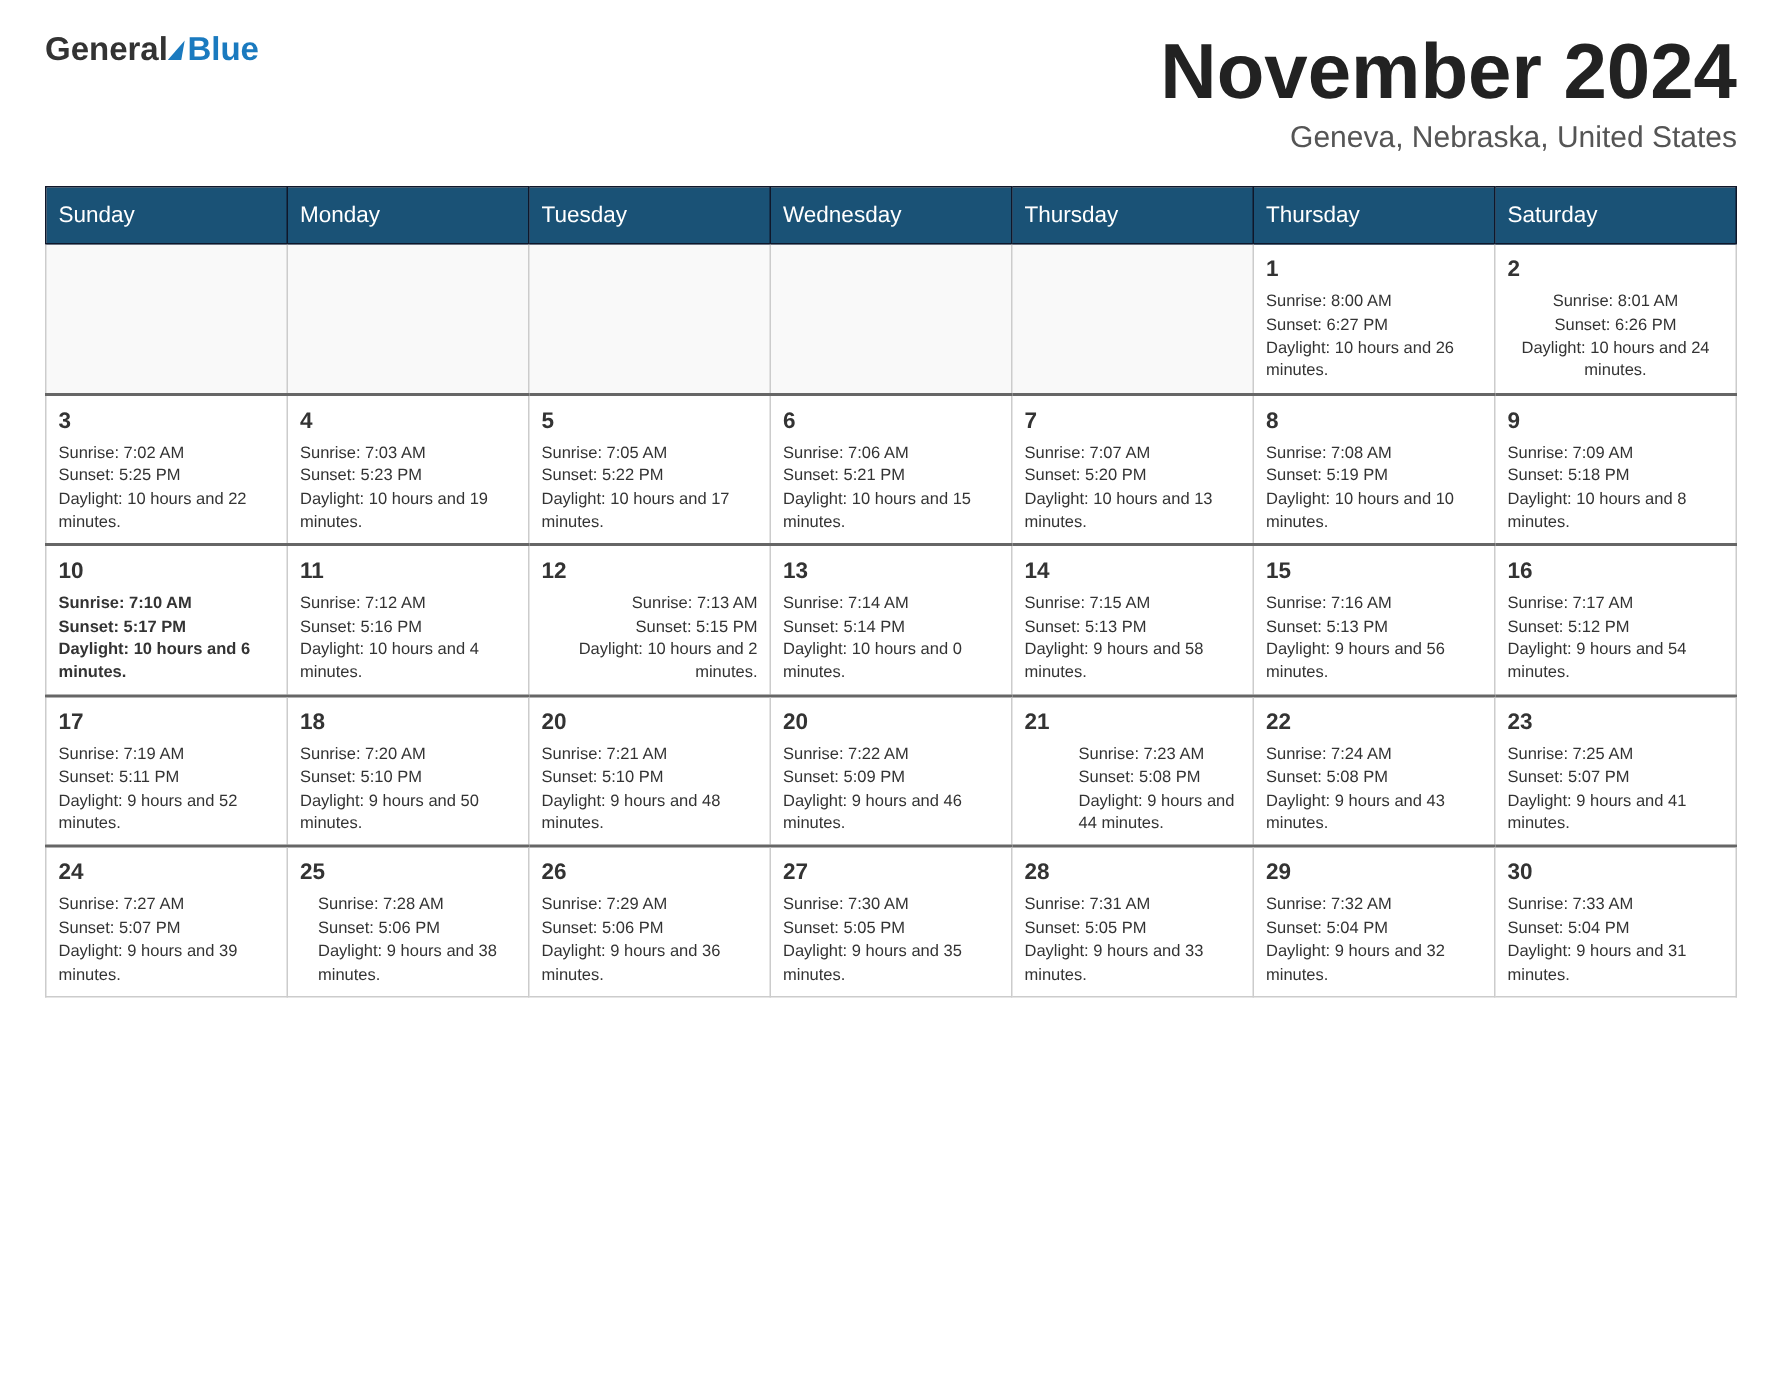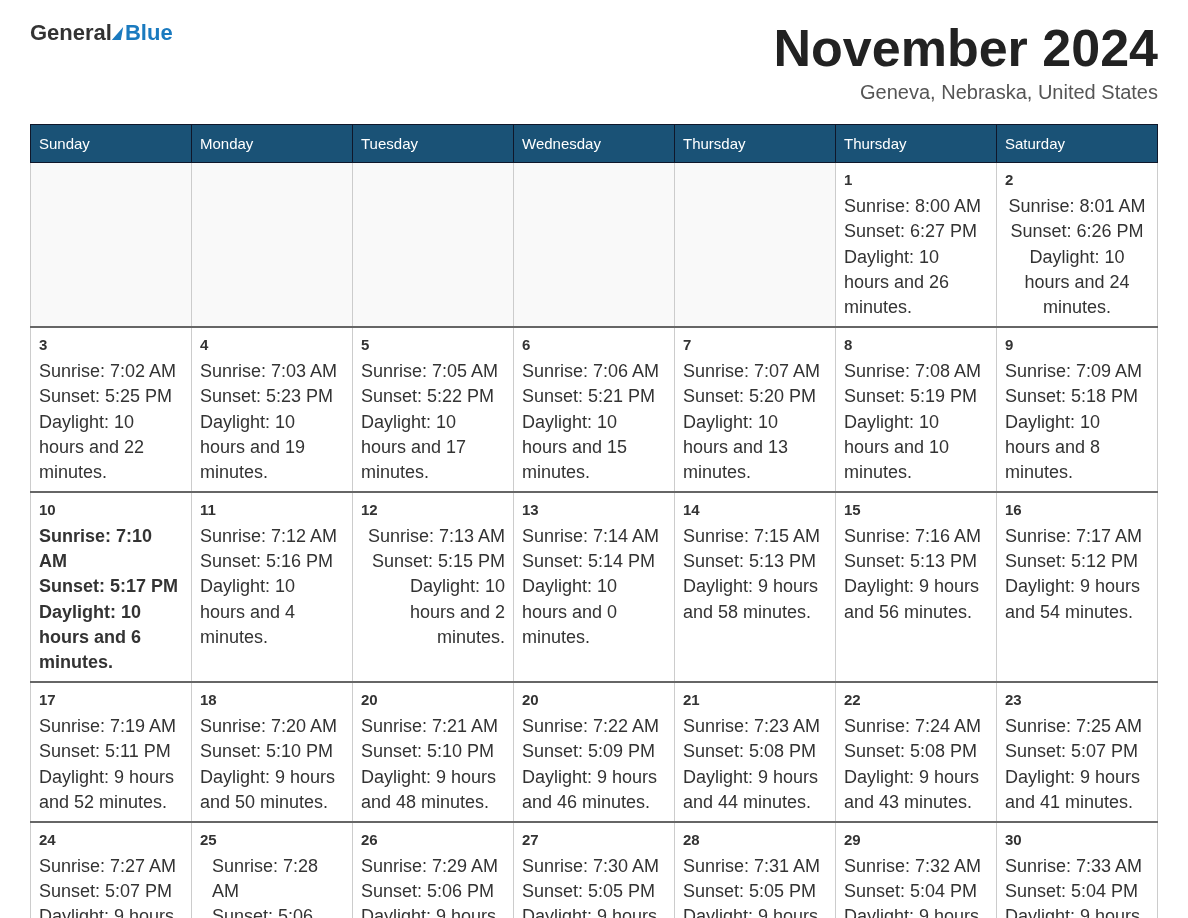--- a/index.html
+++ b/index.html
@@ -72,21 +72,21 @@
       font-size: 13px;
       line-height: 1.4;
     }
     .day-number {
       font-size: 15px;
       font-weight: bold;
       margin-bottom: 4px;
       display: block;
     }
     .day-info {
-      font-size: 18px;
+      font-size: 11px;
       color: #333;
     }
     .empty-cell {
       background: #f9f9f9;
     }
     .row-separator td {
       border-top: 2px solid #666;
     }
   </style>
 </head>
@@ -246,21 +246,21 @@
 Daylight: 9 hours and 48 minutes.</div>
         </td>
         <td>
           <span class="day-number">20</span>
           <div class="day-info" style="white-space: pre-line;">Sunrise: 7:22 AM
 Sunset: 5:09 PM
 Daylight: 9 hours and 46 minutes.</div>
         </td>
         <td>
           <span class="day-number">21</span>
-          <div class="day-info" style="white-space: pre-line;">Sunrise: 7:23 AM
+          <div class="day-info" style="white-space: pre-line; margin-left: 36px;">Sunrise: 7:23 AM
 Sunset: 5:08 PM
 Daylight: 9 hours and 44 minutes.</div>
         </td>
         <td>
           <span class="day-number">22</span>
           <div class="day-info" style="white-space: pre-line;">Sunrise: 7:24 AM
 Sunset: 5:08 PM
 Daylight: 9 hours and 43 minutes.</div>
         </td>
         <td>

